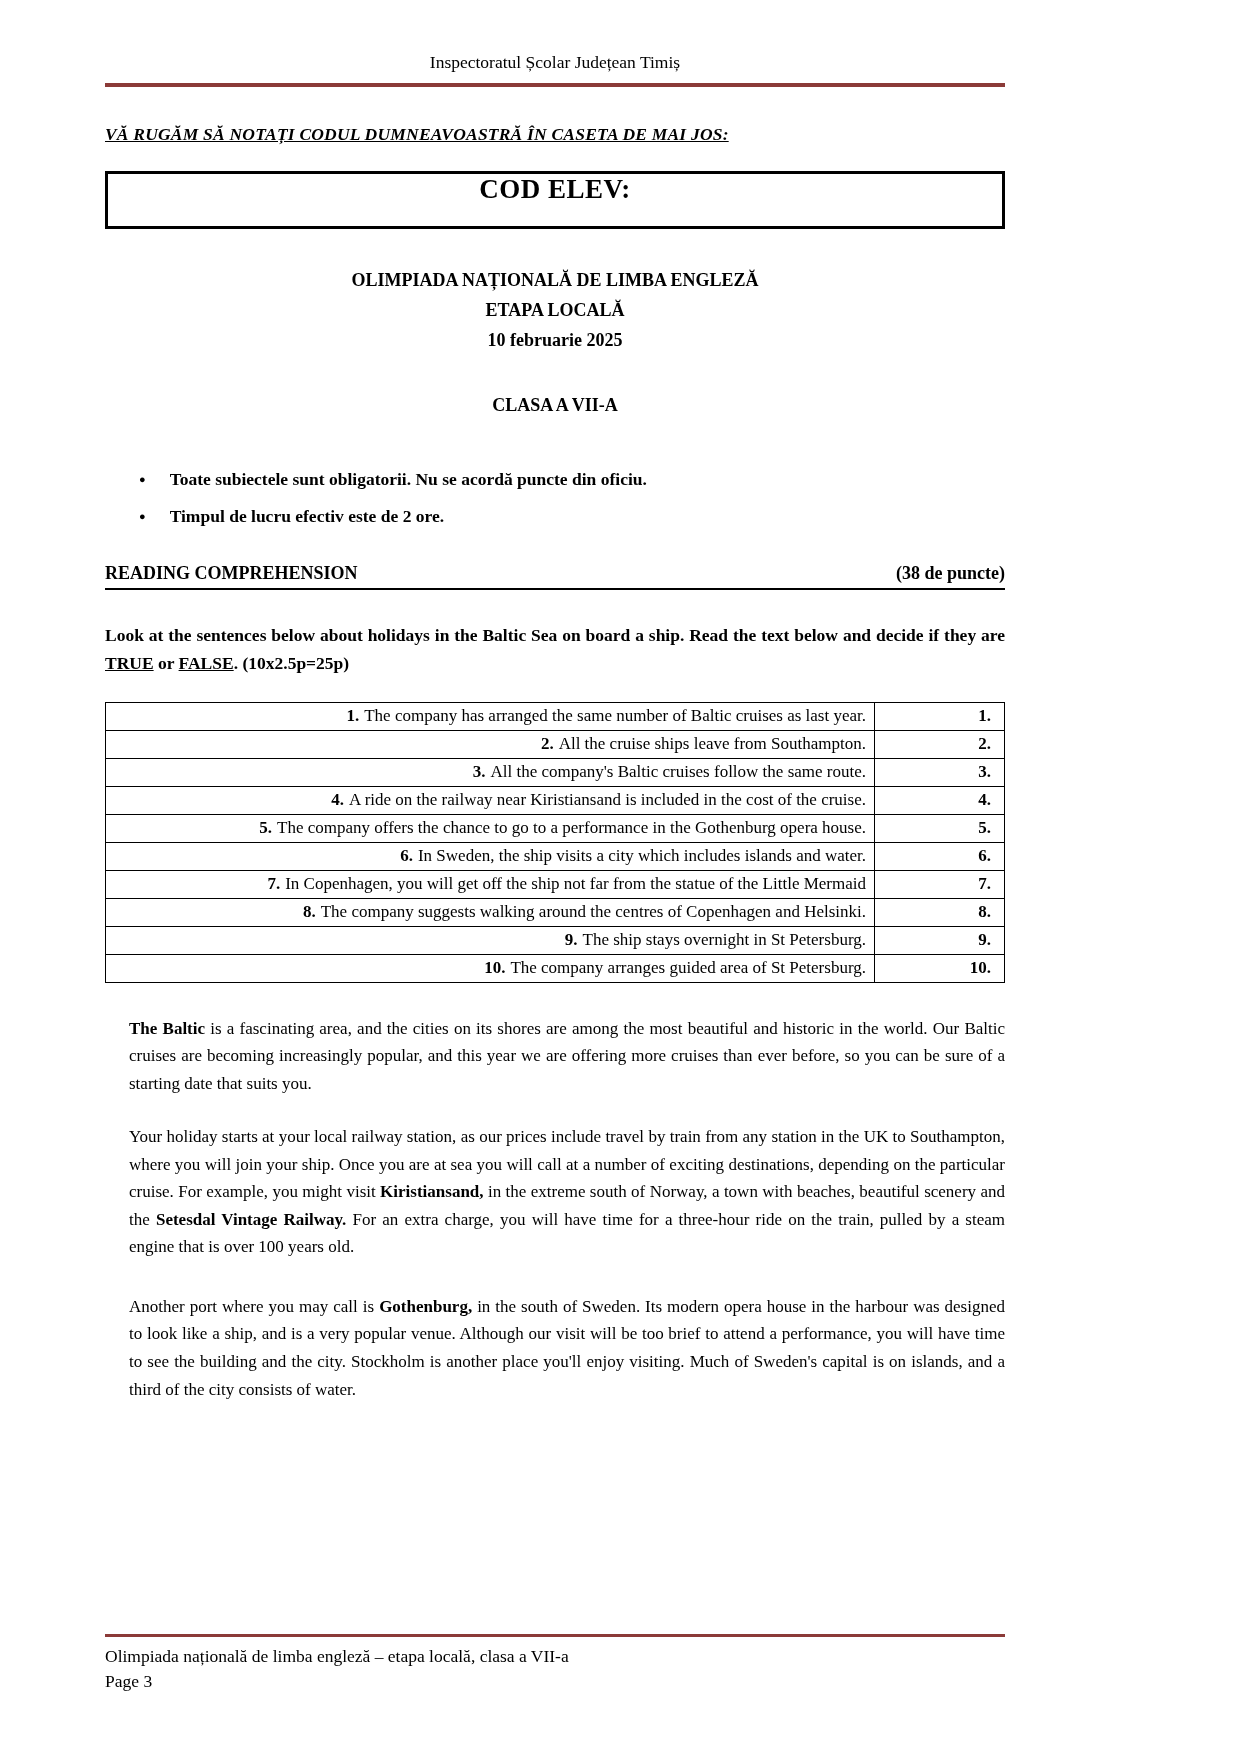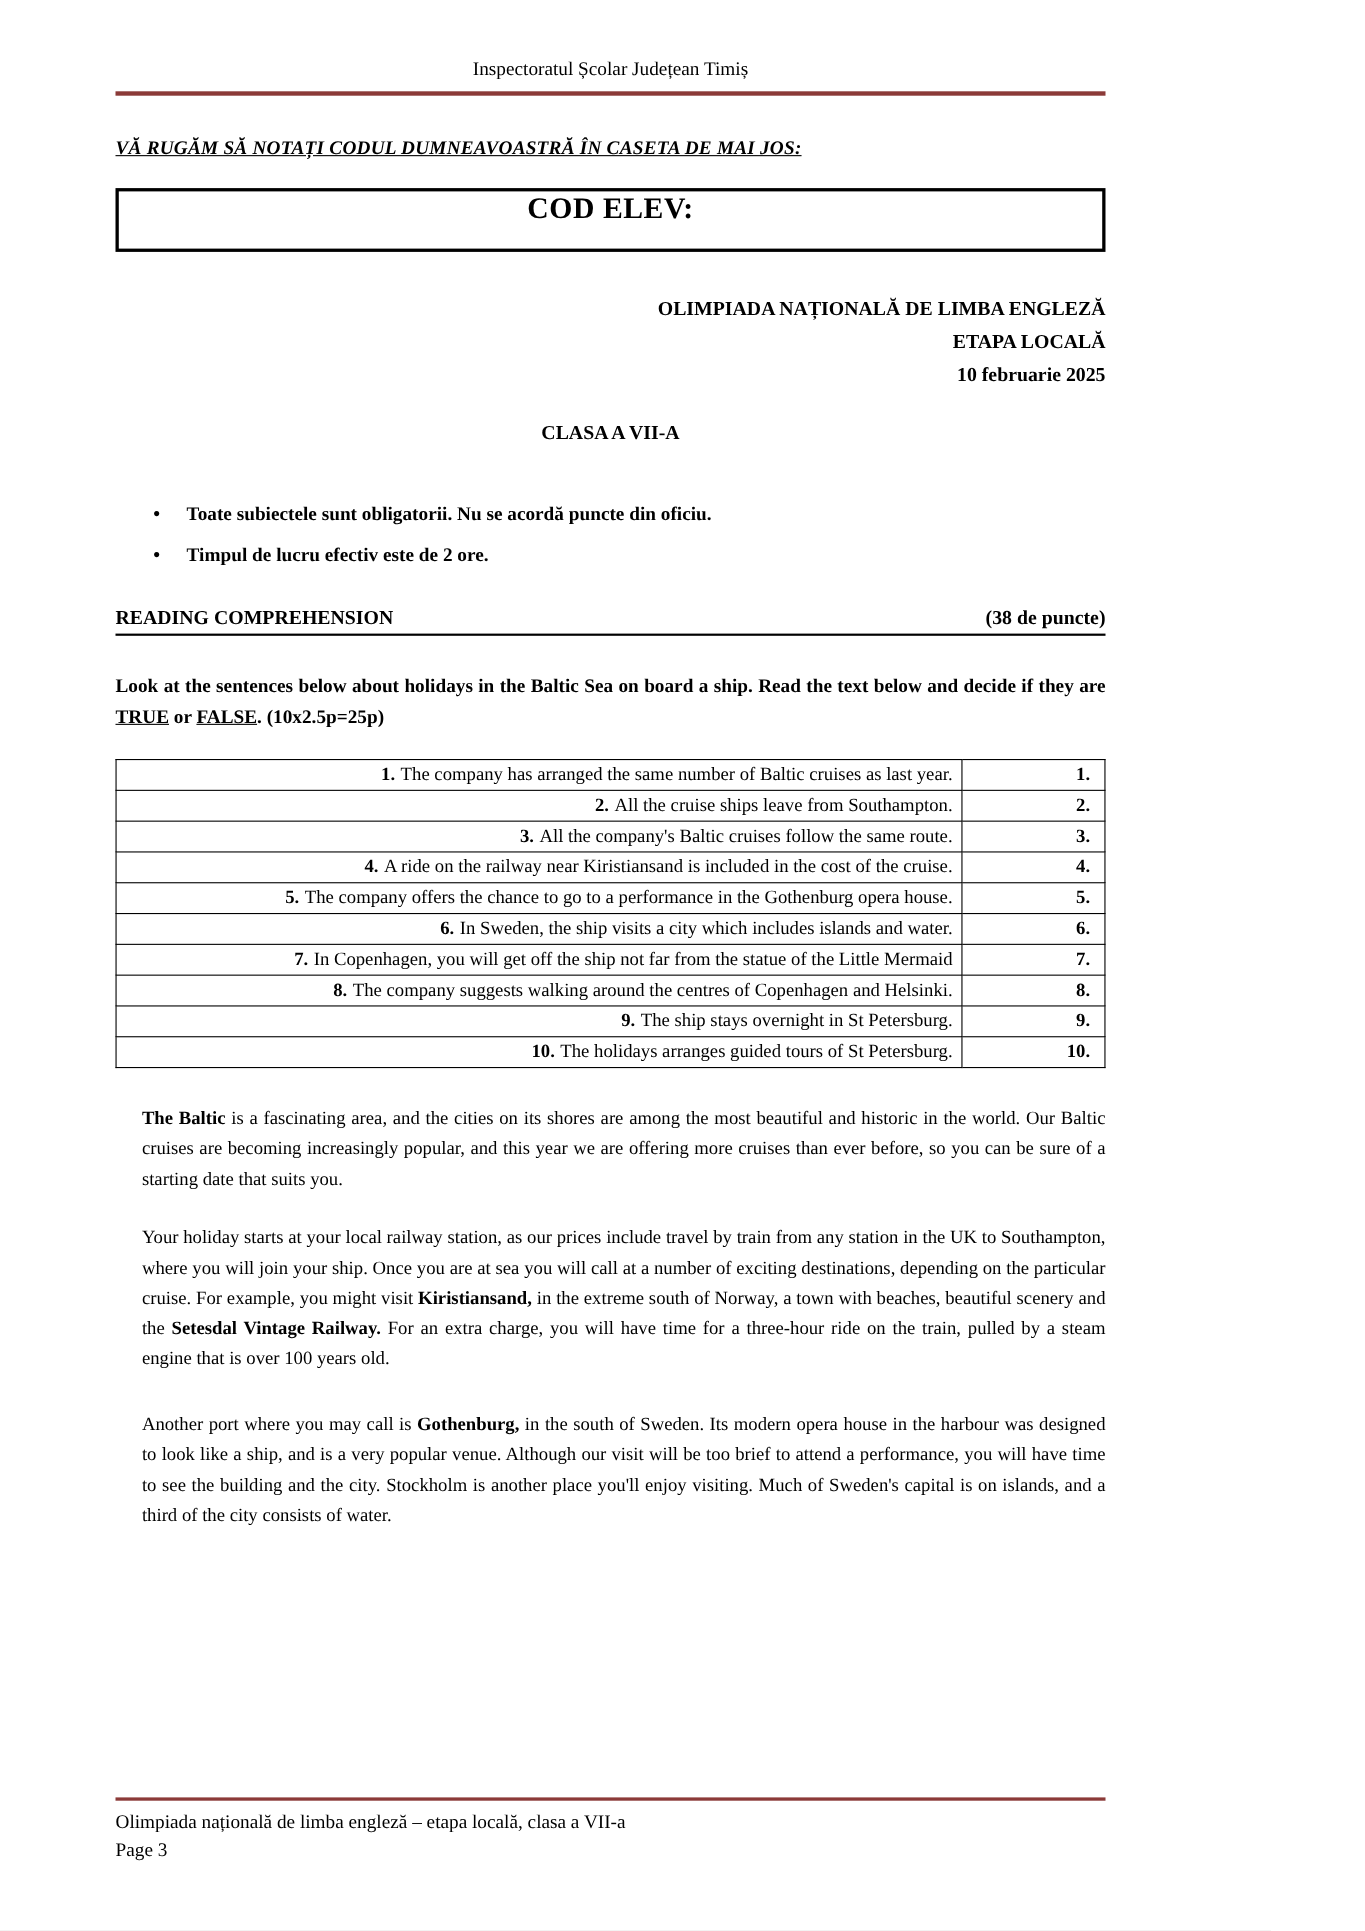--- a/index.html
+++ b/index.html
@@ -30,27 +30,27 @@
     margin-top: 26px;
     border: 3.5px solid #000;
     height: 58px;
     display: flex;
     align-items: flex-start;
     justify-content: center;
   }
   .cod-box span { font-size: 27px; font-weight: bold; letter-spacing: 0.5px; }
   .titles {
     margin-top: 36px;
-    text-align: right;
+    text-align: center;
     font-weight: bold;
     font-size: 18px;
     line-height: 30px;
   }
   .class-line {
-    margin-top: 28px;
+    margin-top: 40px;
     text-align: center;
     font-weight: bold;
     font-size: 18px;
   }
   .bullets { margin-top: 50px; padding-left: 34px; }
   .bullet-item {
     display: flex;
     align-items: flex-start;
     gap: 24px;
     font-weight: bold;
@@ -220,21 +220,21 @@
       <td class="stmt">
         <span class="numb">9.</span><span>The ship stays overnight in St Petersburg.</span>
       </td>
       <td class="ans">
         <span class="numb">9.</span>
       </td>
     </tr>
 
     <tr>
       <td class="stmt">
-        <span class="numb">10.</span><span>The holidays arranges guided tours of St Petersburg.</span>
+        <span class="numb">10.</span><span>The company arranges guided area of St Petersburg.</span>
       </td>
       <td class="ans">
         <span class="numb">10.</span>
       </td>
     </tr>
   </tbody>
   </table>
 
   <div class="paragraphs">
     <div class="para"><span class="b">The Baltic</span><span> is a fascinating area, and the cities on its shores are among the most beautiful and historic in the world. Our Baltic cruises are becoming increasingly popular, and this year we are offering more cruises than ever before, so you can be sure of a starting date that suits you.</span></div>

